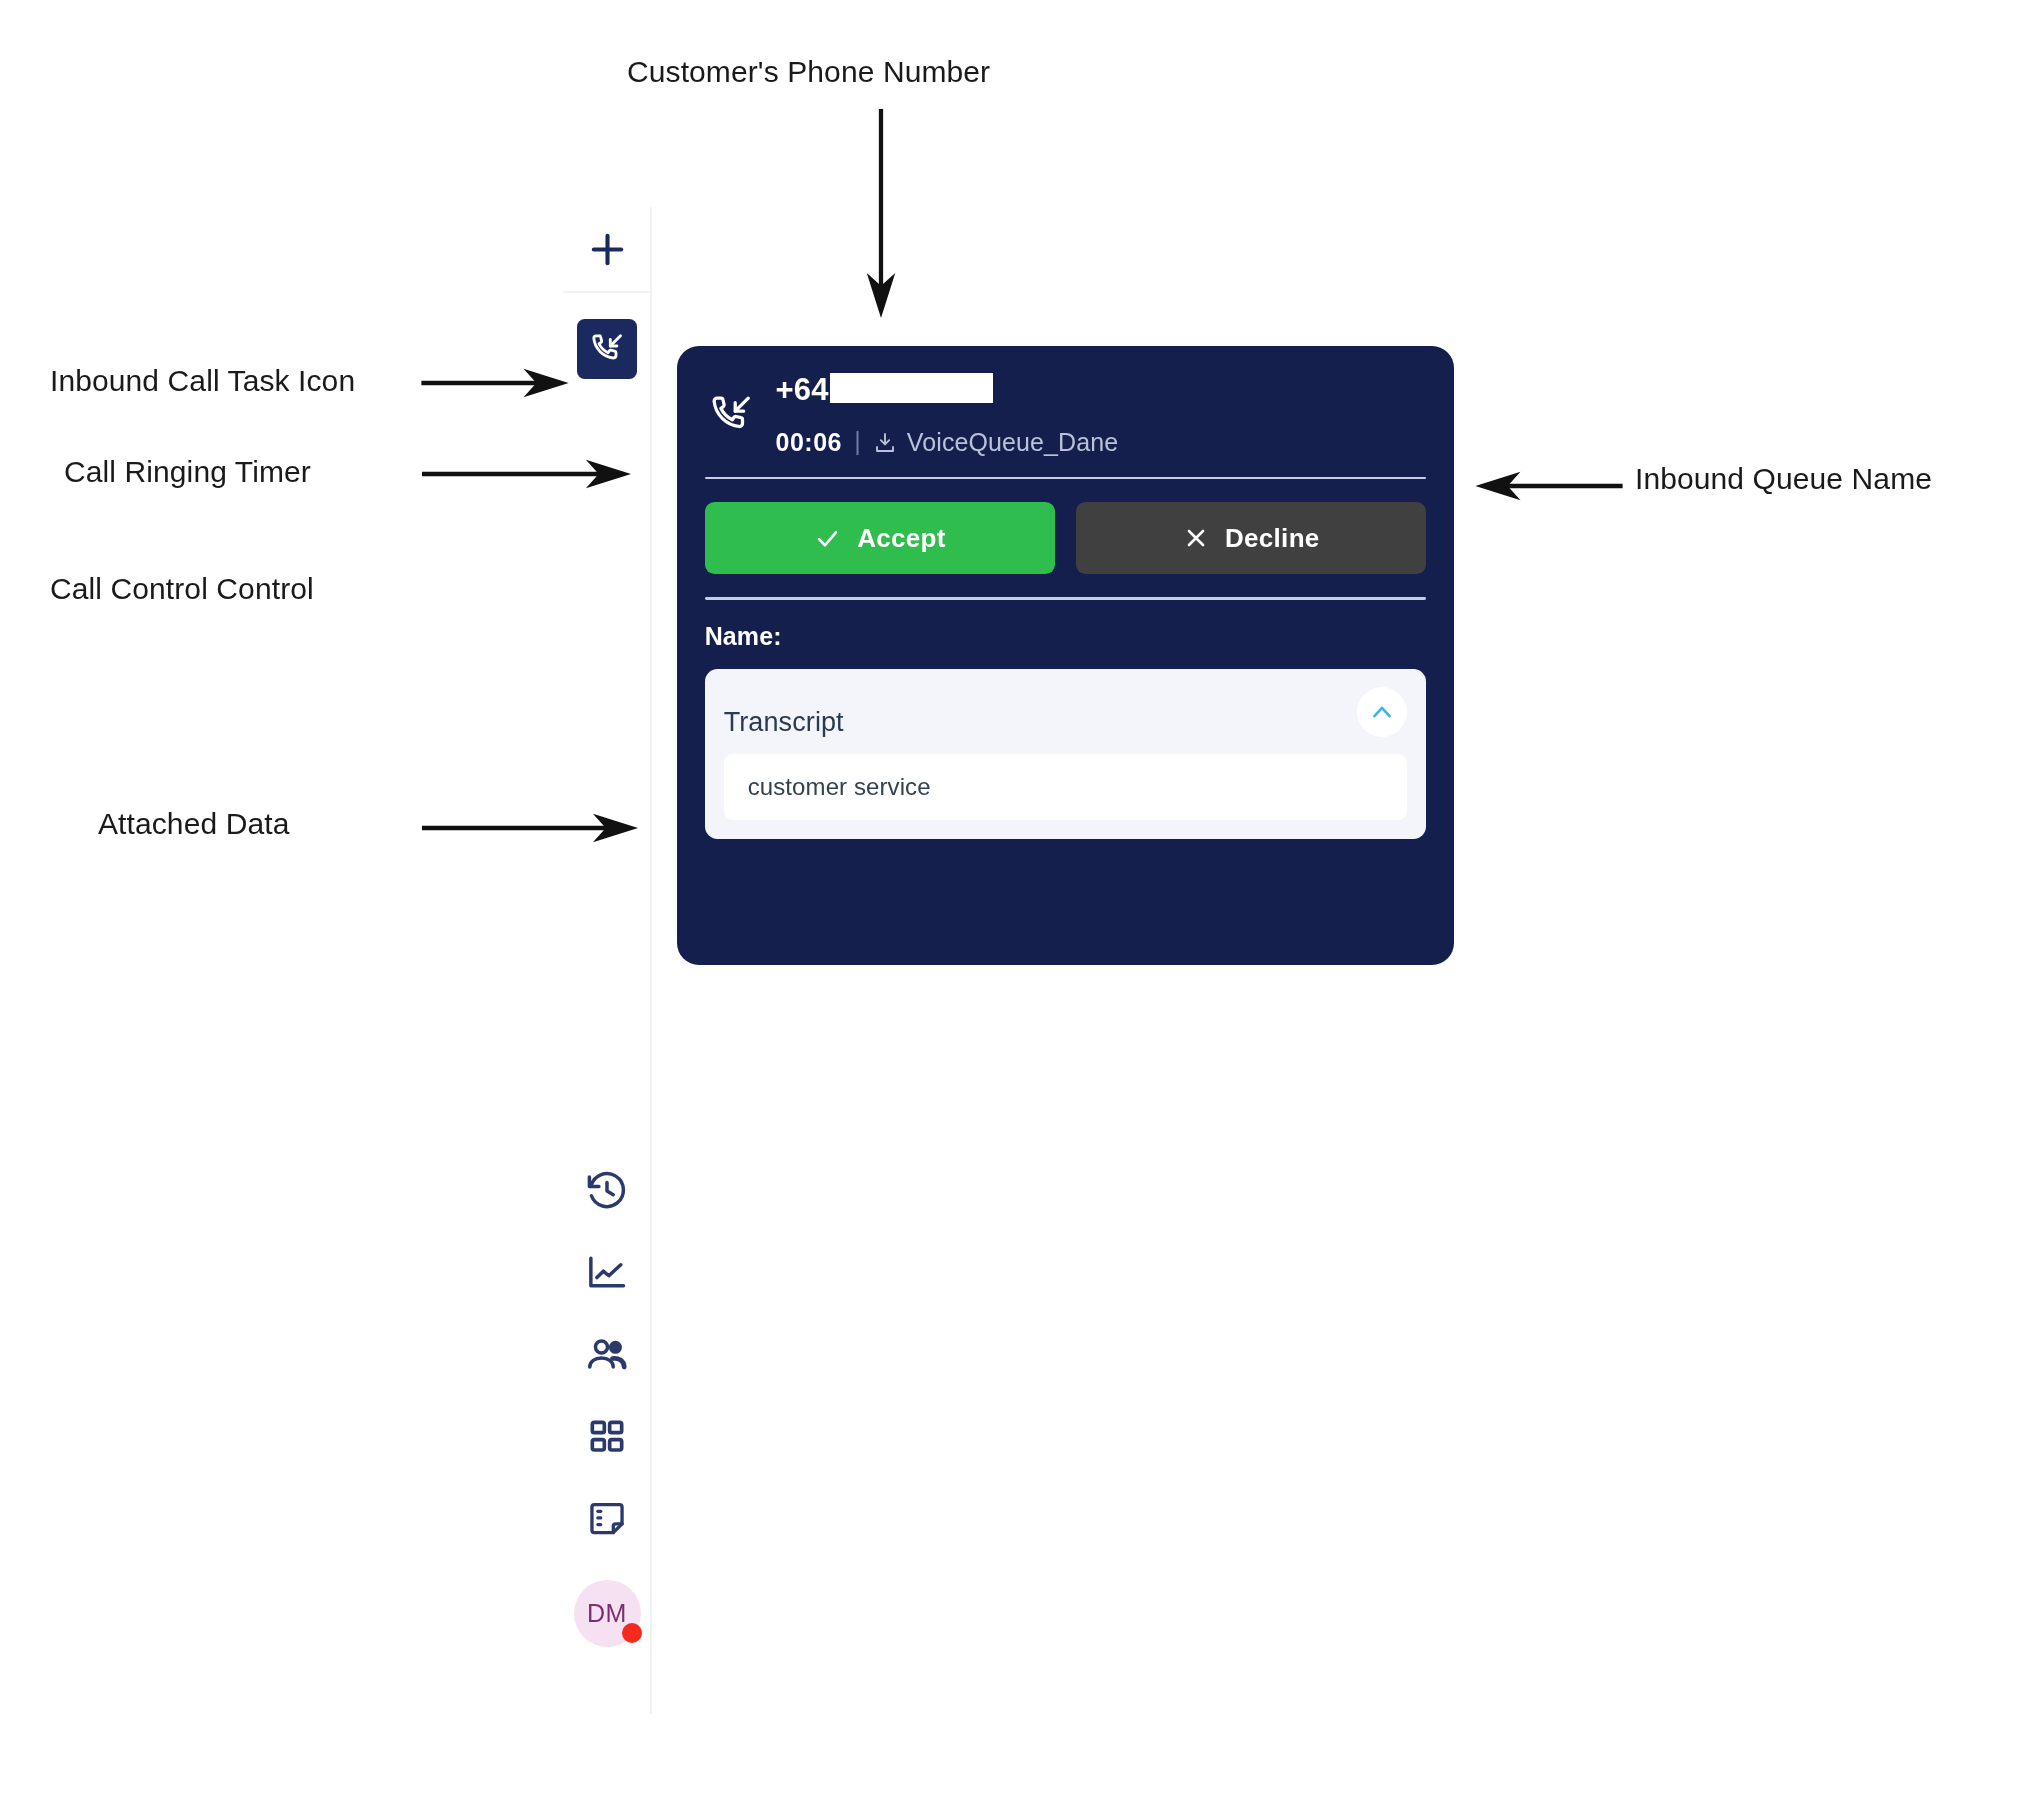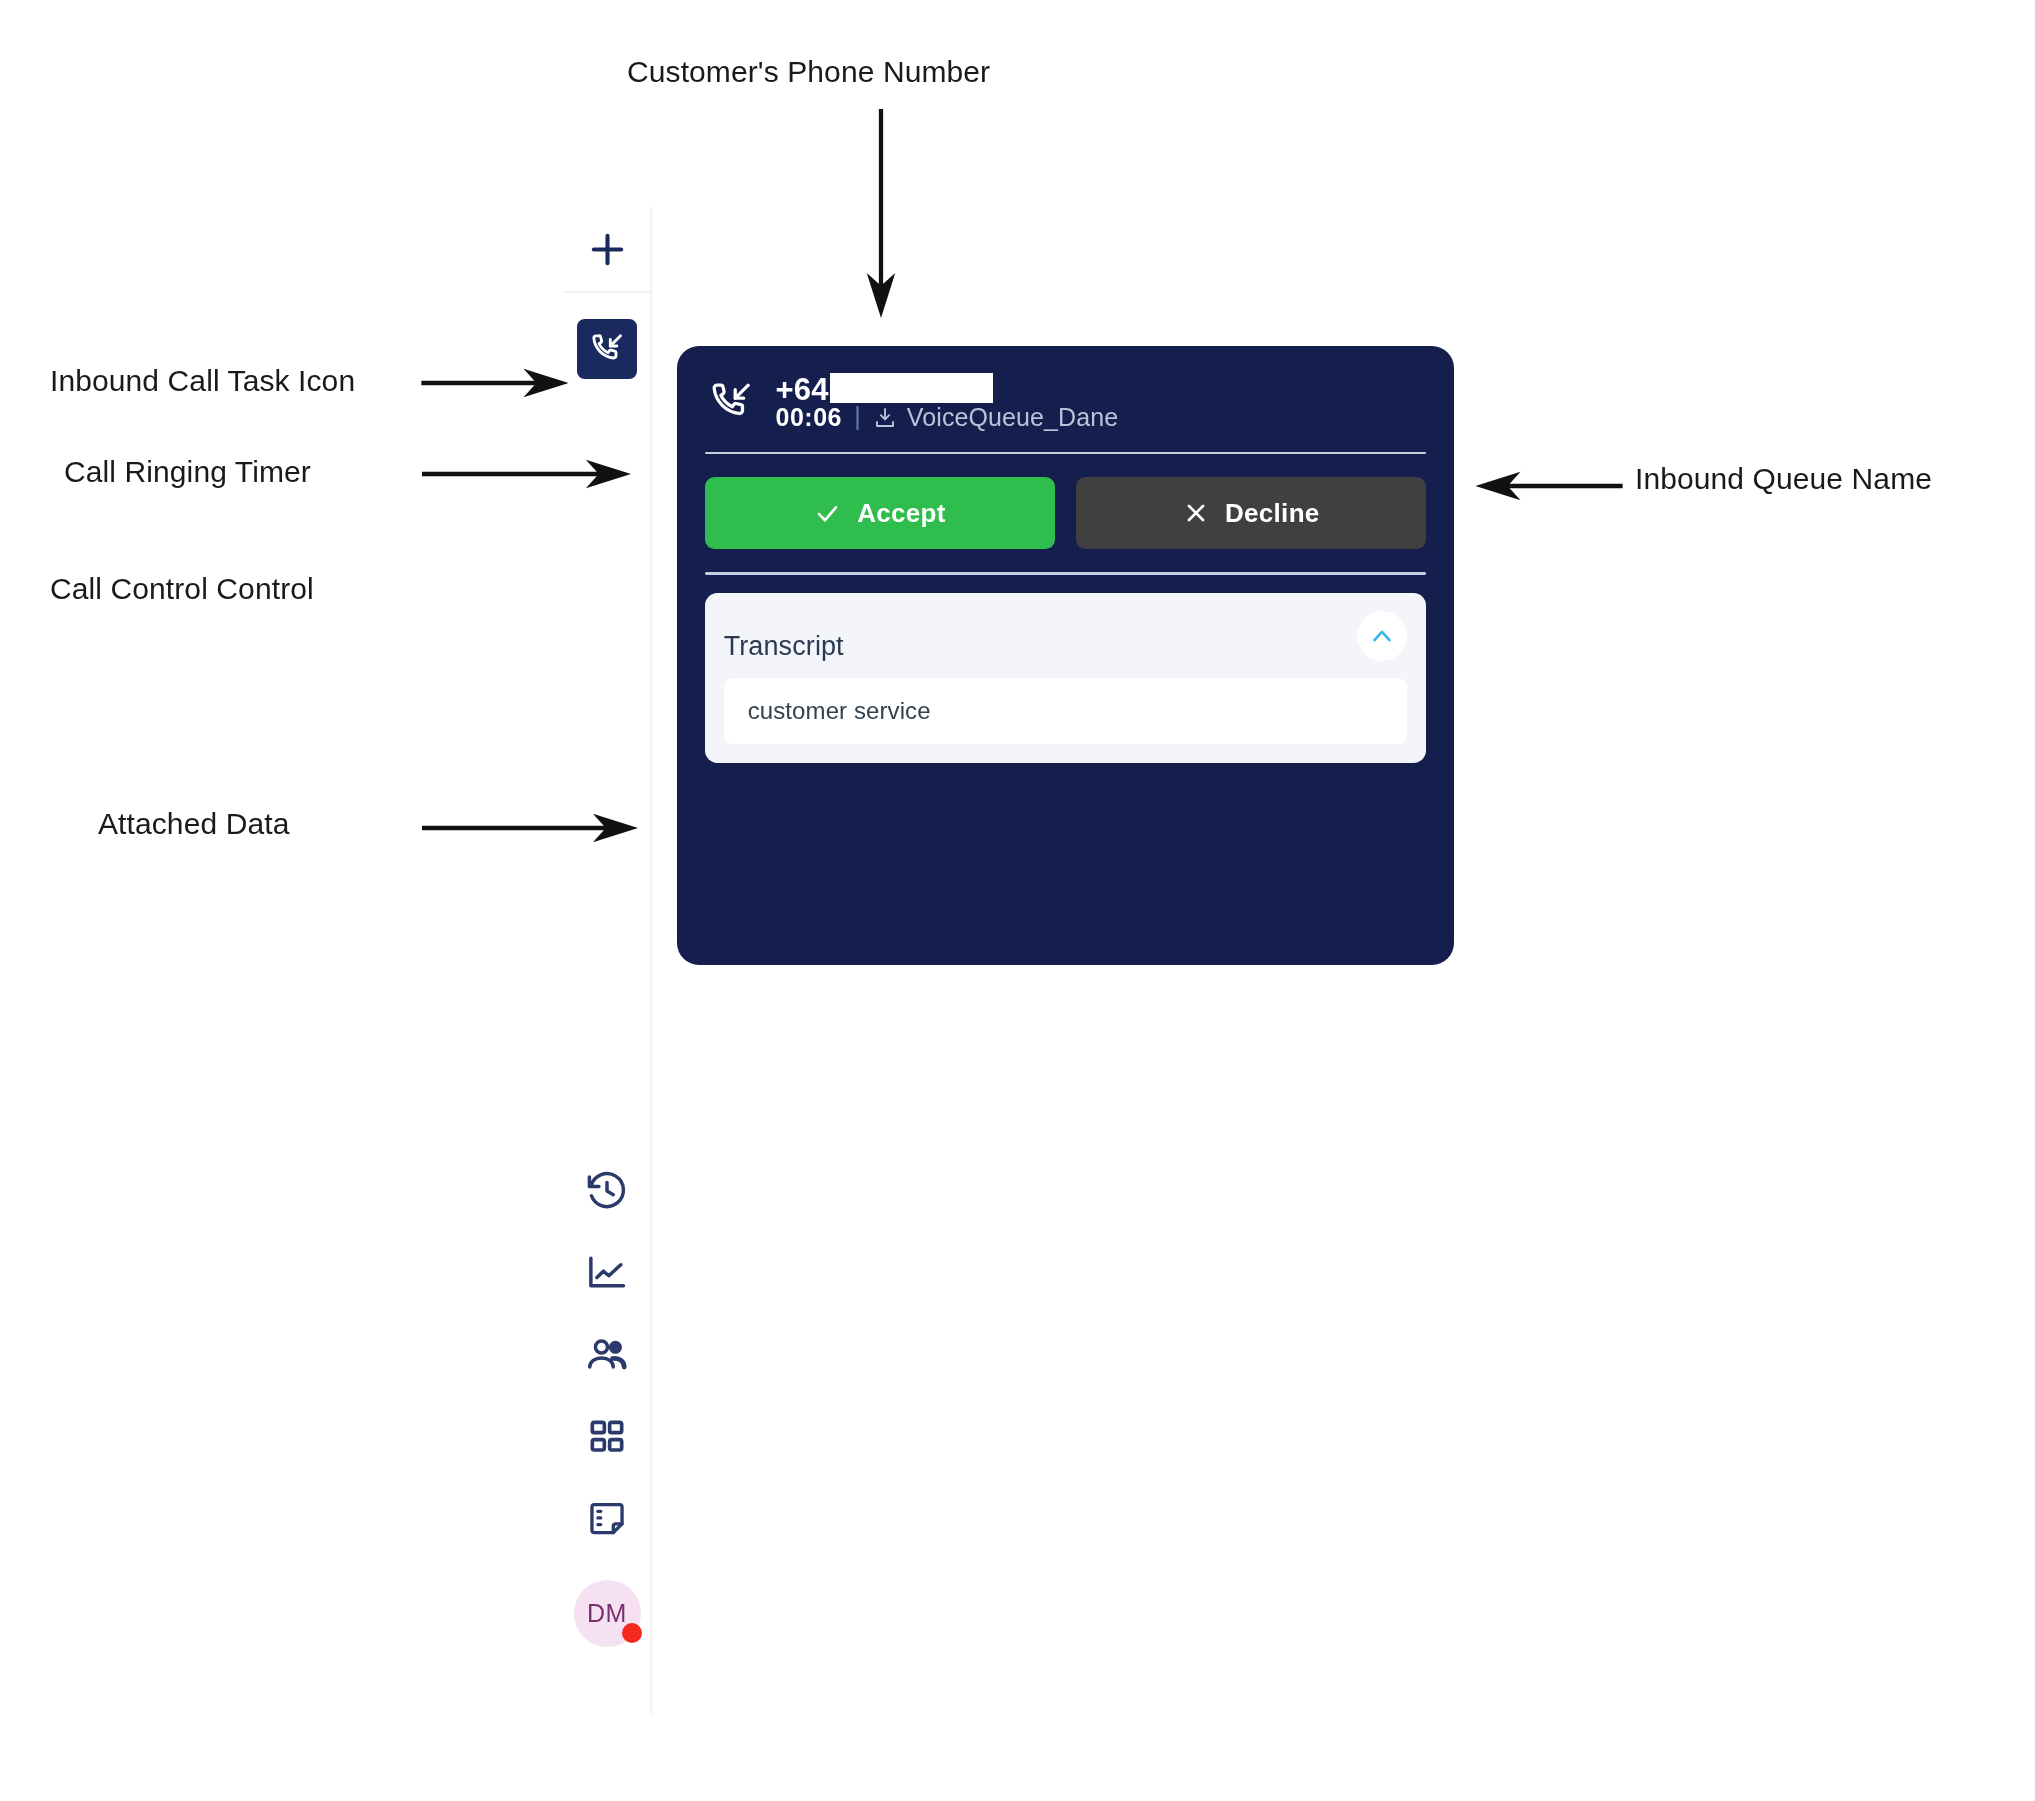--- a/index.html
+++ b/index.html
@@ -154,21 +154,21 @@
     padding: 0 20px;
   }
   .call-head {
     display: flex;
     align-items: center;
     padding-top: 28px;
     padding-left: 10.5px;
     gap: 22px;
   }
   .call-head-icon svg { display: block; }
-  .call-head-text { display: flex; flex-direction: column; gap: 0; }
+  .call-head-text { display: flex; flex-direction: column; gap: 25px; }
   .call-number {
     display: flex;
     align-items: center;
     font-size: 31px;
     font-weight: bold;
     color: #ffffff;
     letter-spacing: 0.2px;
     line-height: 1;
   }
   .redaction {
@@ -469,20 +469,21 @@
             <line x1="5.5" y1="5.5" x2="18.5" y2="18.5"></line>
             <line x1="18.5" y1="5.5" x2="5.5" y2="18.5"></line>
           </svg>
         </span>
         <span>Decline</span>
       </button>
     </div>
 
     <div class="card-divider" style="margin-top:23px;"></div>
 
+    <div class="name-label">Name:</div>
 
     <div class="attached-panel">
       <div class="attached-head">
         <div class="attached-title">Transcript</div>
         <button class="collapse-btn">
           <span>
             <svg width="28" height="28" viewBox="0 0 24 24" fill="none" stroke="#3bb6e8" stroke-width="2.3" stroke-linecap="round" stroke-linejoin="round">
               <polyline points="5.5,15.5 12,8.5 18.5,15.5"></polyline>
             </svg>
           </span>

